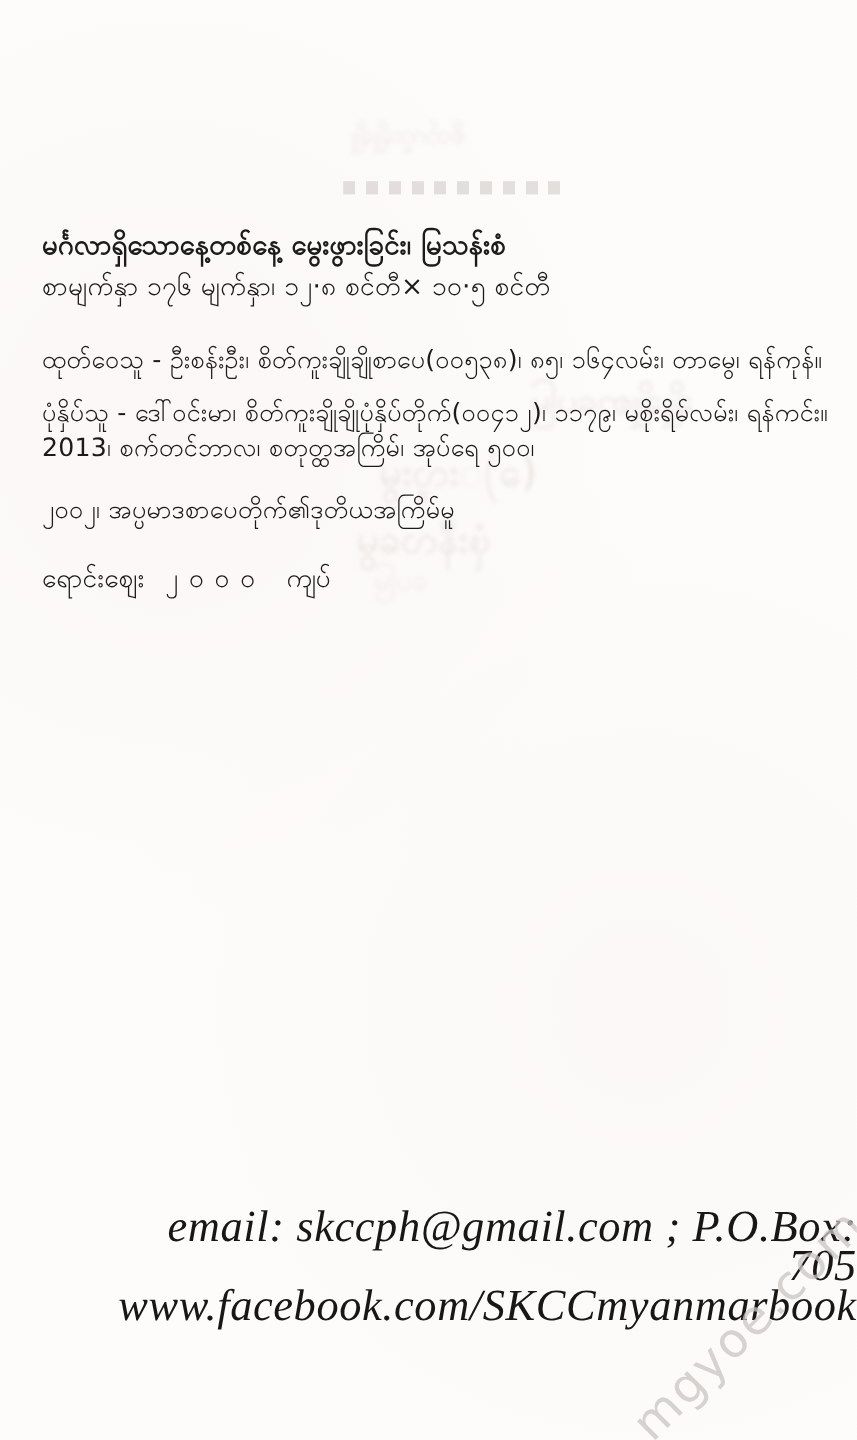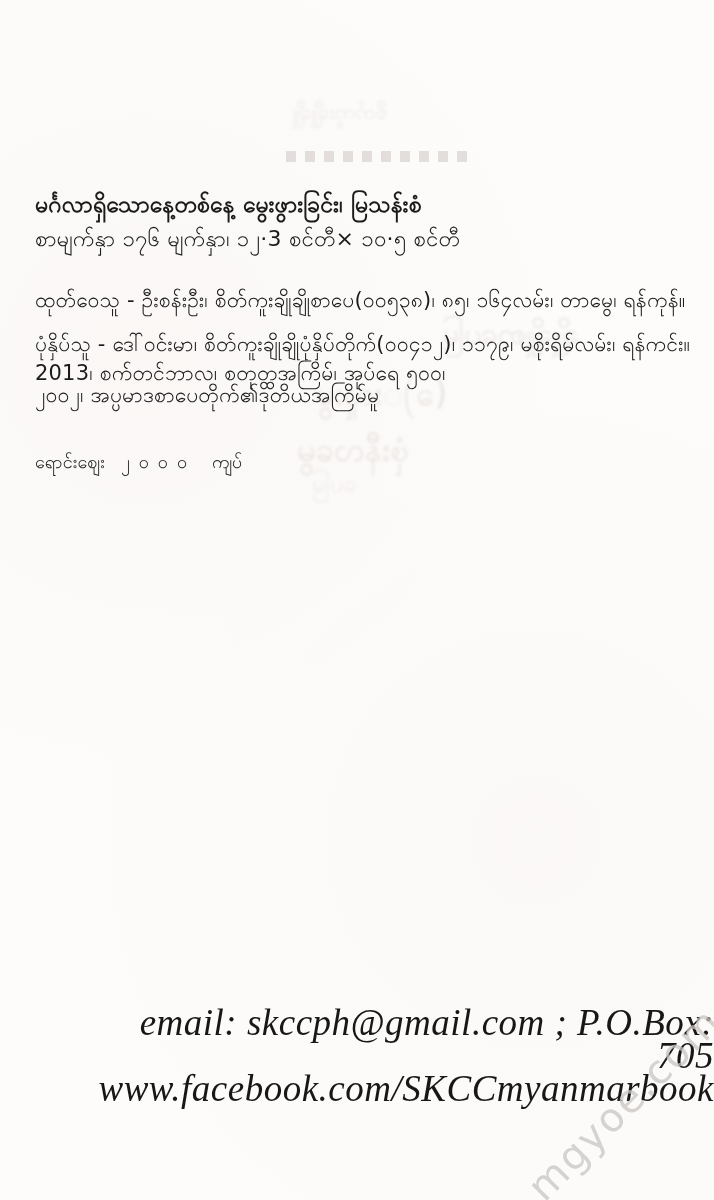--- a/index.html
+++ b/index.html
@@ -46,22 +46,22 @@
     color: #1c1b1a;
     font-size: 21px;
     white-space: nowrap;
     letter-spacing: .2px;
   }
   .t-title  { top: 166px; font-weight: bold; font-size: 23px; text-align: center; }
   .t-size   { top: 202px; font-size: 22px; }
   .t-pub    { top: 265px; }
   .t-print  { top: 301px; margin-top: 29px; }
   .t-ed     { top: 338px; }
-  .t-prev   { top: 360px; }
-  .t-price  { top: 432px; font-size: 18px; }
+  .t-prev   { top: 390px; }
+  .t-price  { top: 445px; font-size: 22px; }
   .t-price .amount { letter-spacing: 9px; margin: 0 10px; }
 
   
   .contact {
     position: absolute; left: 74px; top: 1006px; width: 640px;
     text-align: right;
     color: #181716;
     font-family: "Liberation Serif", "DejaVu Serif", serif;
     font-style: italic;
     font-size: 37px;
@@ -91,21 +91,21 @@
 
   <span class="bleed bleed-top">စိတ်ကူးချိုချို</span>
   <span class="bleed-sq"></span>
   <span class="bleed bleed-mid1">ချိုချိုစာပေမြ</span>
   <span class="bleed bleed-mid2">(ခ)းလူးမွ</span>
   <span class="bleed bleed-mid3">ဖုံးနီလမွေ</span>
   <span class="bleed bleed-mid4">ပေမြ</span>
 
   <main>
     <p class="line t-title">မင်္ဂလာရှိသောနေ့တစ်နေ့ မွေးဖွားခြင်း၊ မြသန်းစံ</p>
-    <p class="line t-size">စာမျက်နှာ ၁၇၆ မျက်နှာ၊ ၁၂·3 စင်တီ× ၁၀·၅ စင်တီ</p>
+    <p class="line t-size">စာမျက်နှာ ၁၇၆ မျက်နှာ၊ ၁၂·၈ စင်တီ× ၁၀·၅ စင်တီ</p>
     <p class="line t-pub">ထုတ်ဝေသူ - ဦးစန်းဦး၊ စိတ်ကူးချိုချိုစာပေ(၀၀၅၃၈)၊ ၈၅၊ ၁၆၄လမ်း၊ တာမွေ၊ ရန်ကုန်။</p>
     <p class="line t-print">ပုံနှိပ်သူ - ဒေါ်ဝင်းမာ၊ စိတ်ကူးချိုချိုပုံနှိပ်တိုက်(၀၀၄၁၂)၊ ၁၁၇၉၊ မစိုးရိမ်လမ်း၊ ရန်ကင်း။</p>
     <p class="line t-ed">2013၊ စက်တင်ဘာလ၊ စတုတ္ထအကြိမ်၊ အုပ်ရေ ၅၀၀၊</p>
     <p class="line t-prev">၂၀၀၂၊ အပ္ပမာဒစာပေတိုက်၏ဒုတိယအကြိမ်မူ</p>
     <p class="line t-price">
       <span>ရောင်းစျေး</span>
       <span class="amount">၂၀၀၀</span>
       <span>ကျပ်</span>
     </p>
   </main>

